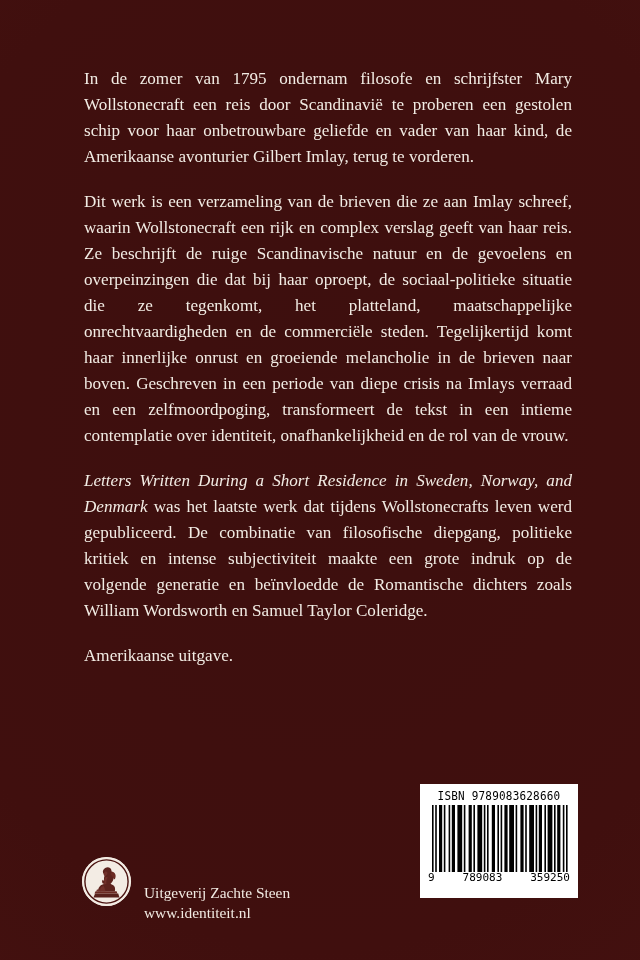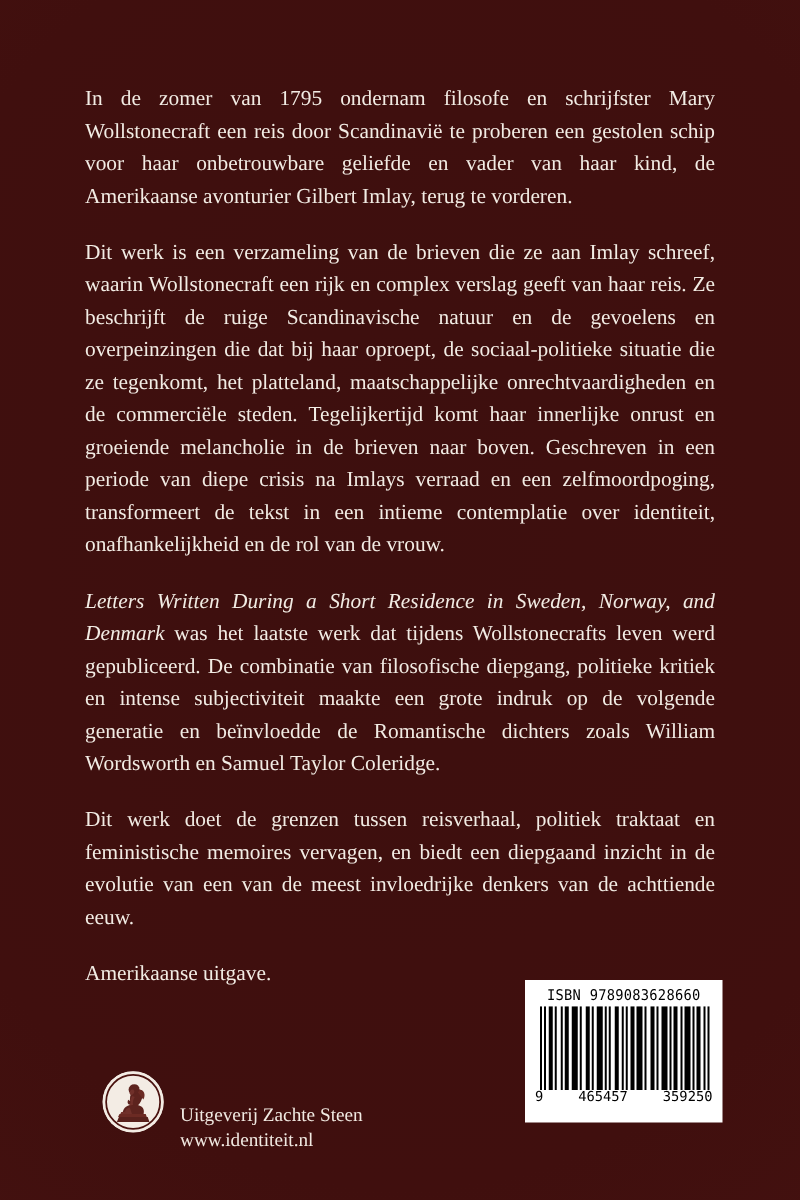--- a/index.html
+++ b/index.html
@@ -32,21 +32,21 @@
     color: #f2ece4;
     font-size: 17.1px;
     line-height: 26px;
     text-align: justify;
     text-justify: inter-word;
     -webkit-hyphens: none;
     hyphens: none;
   }
 
   .blurb p {
-    margin: 0 0 19px 0;
+    margin: 0 0 19px 16px;
     text-align: justify;
   }
   .blurb p:last-child {
     margin-bottom: 0;
   }
   .blurb p.last-line-natural {
     text-align-last: left;
   }
   .work-title {
     font-style: italic;
@@ -145,21 +145,20 @@
 <div class="cover">
 
   <div class="blurb">
 
     <p>In de zomer van 1795 ondernam filosofe en schrijfster Mary Wollstonecraft een reis door Scandinavië te proberen een gestolen schip voor haar onbetrouwbare geliefde en vader van haar kind, de Amerikaanse avonturier Gilbert Imlay, terug te vorderen.</p>
 
     <p>Dit werk is een verzameling van de brieven die ze aan Imlay schreef, waarin Wollstonecraft een rijk en complex verslag geeft van haar reis. Ze beschrijft de ruige Scandinavische natuur en de gevoelens en overpeinzingen die dat bij haar oproept, de sociaal-politieke situatie die ze tegenkomt, het platteland, maatschappelijke onrechtvaardigheden en de commerciële steden. Tegelijkertijd komt haar innerlijke onrust en groeiende melancholie in de brieven naar boven. Geschreven in een periode van diepe crisis na  Imlays verraad en een zelfmoordpoging, transformeert de tekst in een intieme contemplatie over identiteit, onafhankelijkheid en de rol van de vrouw.</p>
 
     <p><em class="work-title">Letters Written During a Short Residence in Sweden, Norway, and Denmark</em><span> was het laatste werk dat tijdens Wollstonecrafts leven werd gepubliceerd. De combinatie van filosofische diepgang, politieke kritiek en intense subjectiviteit maakte een grote indruk op de volgende generatie en beïnvloedde de Romantische dichters zoals William Wordsworth en Samuel Taylor Coleridge.</span></p>
 
-    <p>Dit werk doet de grenzen tussen reisverhaal, politiek traktaat en feministische memoires vervagen, en biedt een diepgaand inzicht in de evolutie van een van de meest invloedrijke denkers van de achttiende eeuw.</p>
 
     <p class="last-line-natural">Amerikaanse uitgave.</p>
   </div>
 
   <div class="publisher">
     <span class="logo-mark">
       <svg viewBox="0 0 49 49" xmlns="http://www.w3.org/2000/svg" aria-hidden="true">
         <circle cx="24.5" cy="24.5" r="24.5" fill="#f3ece4"></circle>
         <circle cx="24.5" cy="24.5" r="21.6" fill="none" stroke="#4a120f" stroke-width="1.4"></circle>
 
@@ -236,18 +235,18 @@
           <rect x="131.2" y="0" width="3.2" height="69"></rect>
 
           <rect x="136.8" y="0" width="1.6" height="79"></rect>
           <rect x="140.0" y="0" width="1.6" height="79"></rect>
         </g>
       </svg>
     </div>
 
     <div class="barcode-digits">
       <span>9</span>
-      <span>465457</span>
+      <span>789083</span>
       <span>359250</span>
     </div>
   </div>
 
 </div>
 
 </body></html>

